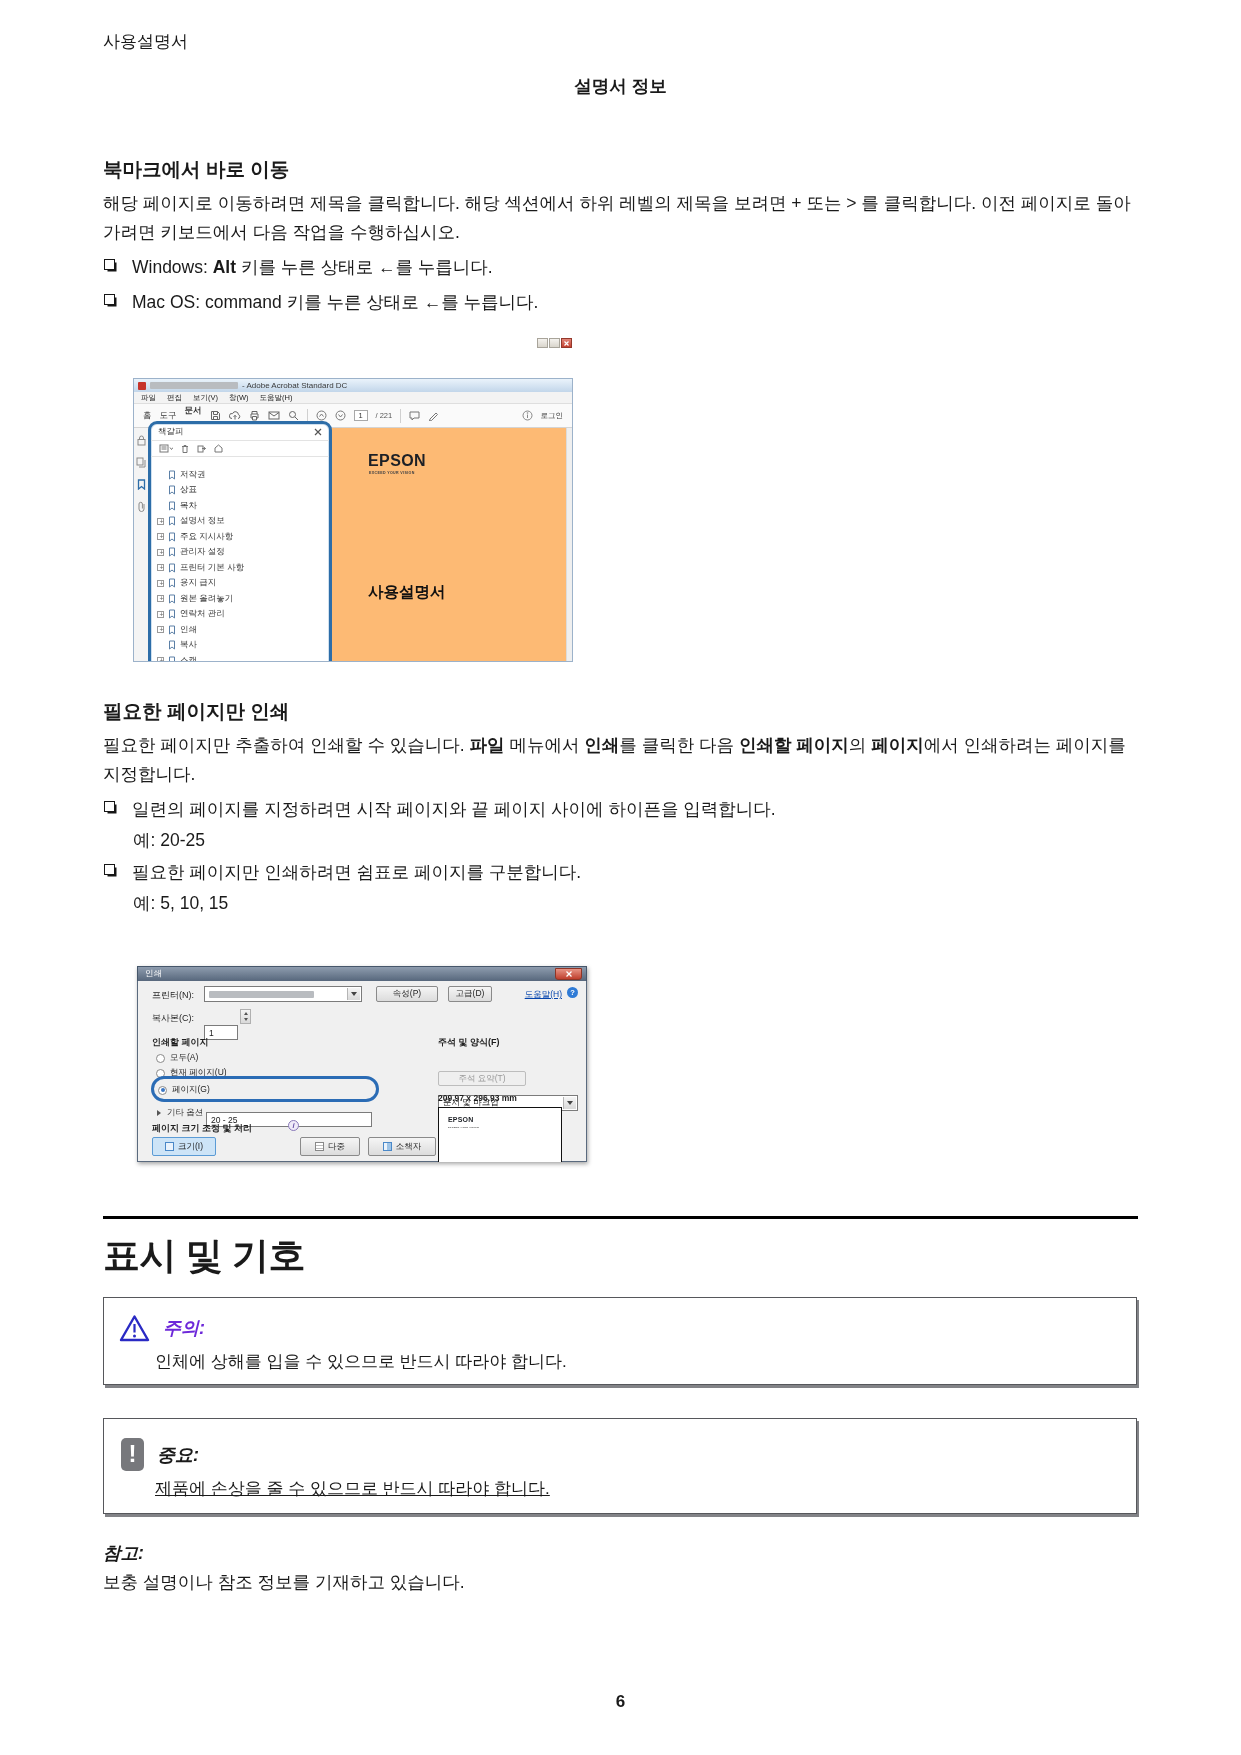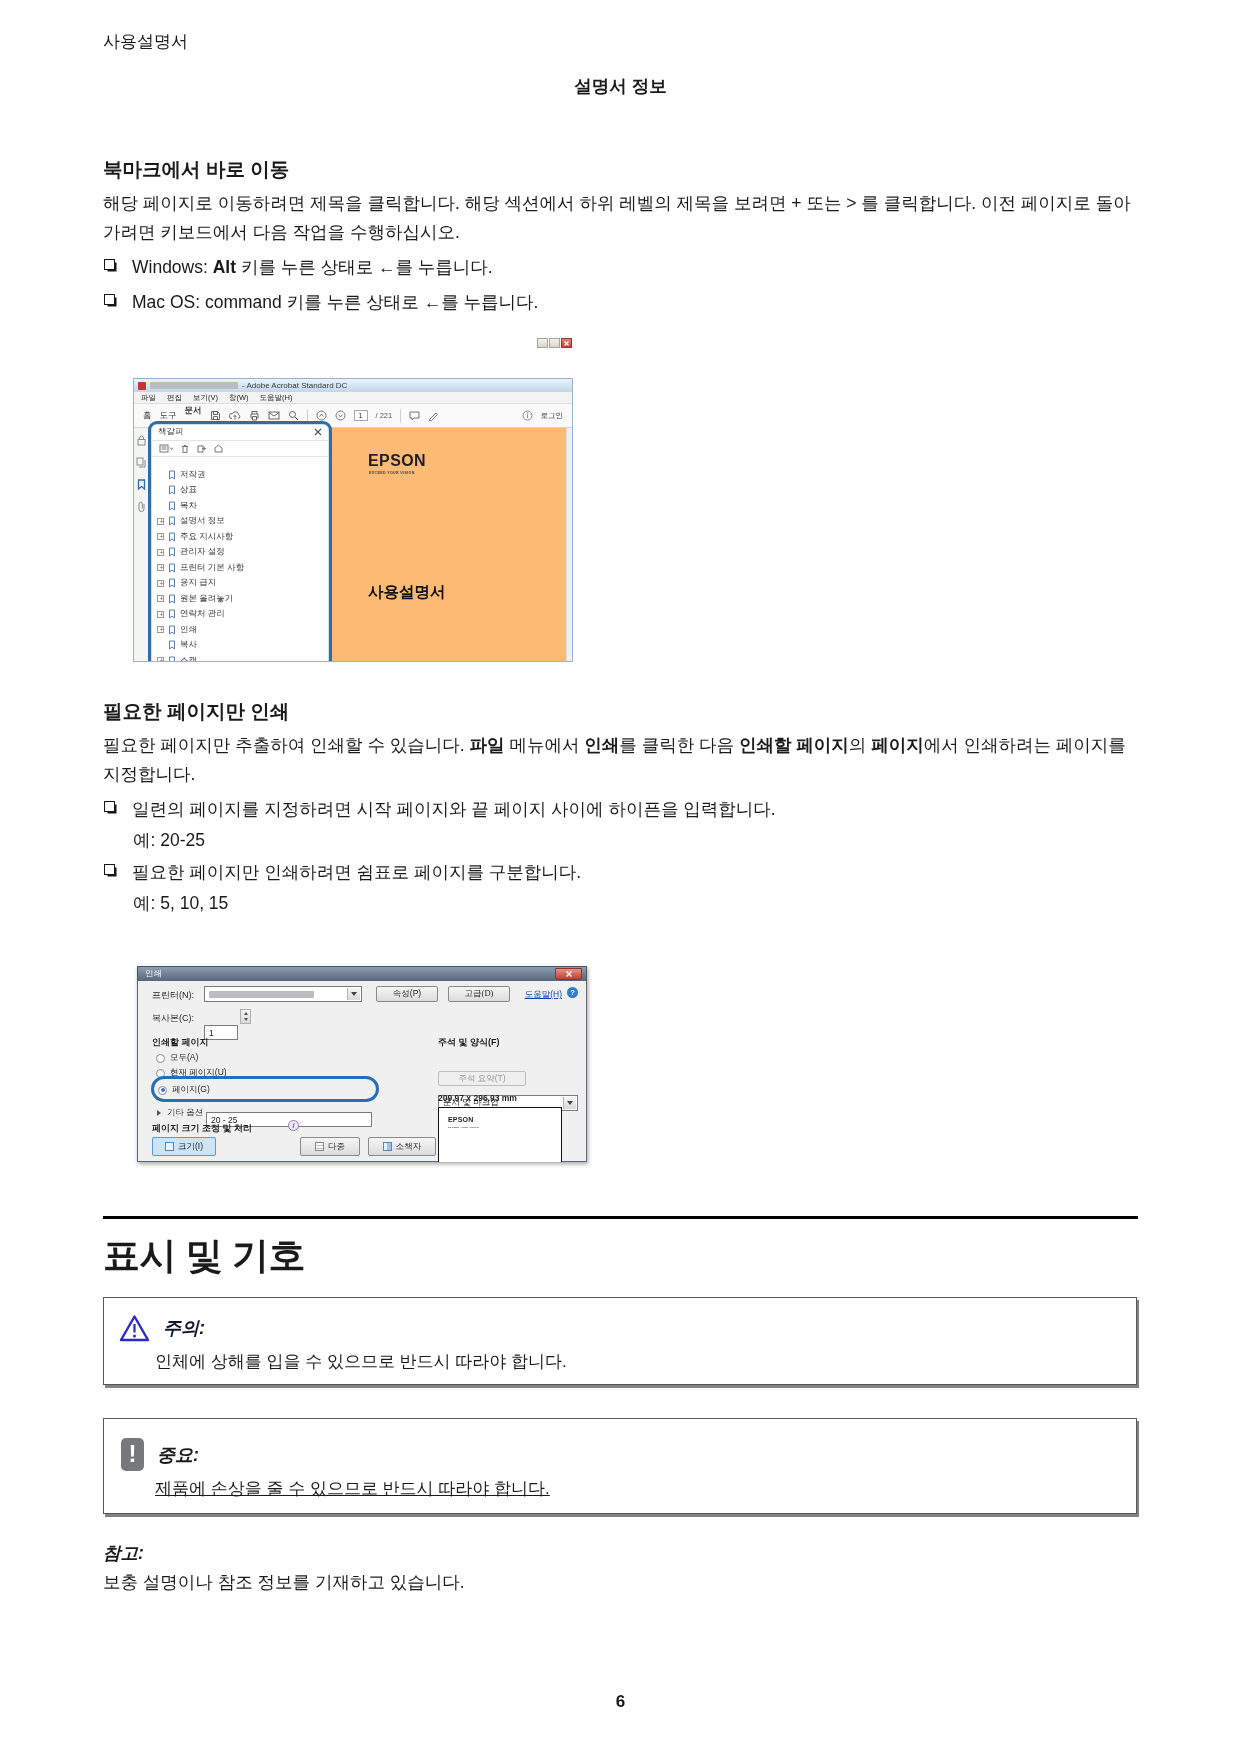--- a/index.html
+++ b/index.html
@@ -368,21 +368,21 @@
     </div>
     <div class="dlg-body">
       <span class="abs lbl" style="left:14px;top:8px;">프린터(N):</span>
       <span class="abs combo" style="left:66px;top:5px;width:158px;">
         <span class="redact" style="width:105px;"></span>
         <span class="combo-arrow">
             <span class="tri-dn"></span>
           </span>
       </span>
       <span class="abs w7btn" style="left:238px;top:5px;width:62px;height:16px;">속성(P)</span>
-      <span class="abs w7btn" style="left:310px;top:5px;width:62px;height:16px;font-family:Liberation Serif, serif;">고급(D)</span>
+      <span class="abs w7btn" style="left:310px;top:5px;width:44px;height:16px;">고급(D)</span>
       <span class="abs link" style="right:24px;top:8px;">도움말(H)</span>
       <span class="abs qmark" style="right:8px;top:6px;">?</span>
 
       <span class="abs lbl" style="left:14px;top:31px;">복사본(C):</span>
       <span class="abs combo" style="left:66px;top:28px;width:34px;height:15px;">
         <span>1</span>
       </span>
       <span class="abs" style="left:102px;top:28px;width:11px;height:15px;background:linear-gradient(#f5f5f5,#d9d9d9);border:1px solid #b0b0b0;display:flex;flex-direction:column;align-items:center;justify-content:space-evenly;">
         <span class="tri-up-s"></span>
           <span class="tri-dn-s"></span>
@@ -453,21 +453,21 @@
   <div class="abs rule"></div>
   <div class="abs h1">표시 및 기호</div>
 
   <div class="abs callout" style="top:1297px;height:88px;">
     <span class="lblrow" style="left:15px;top:16px;">
       <svg width="31" height="28">
         <path d="M15.5 2.5 L29 26 H2 Z" fill="none" stroke="#2a2ac4" stroke-width="2.4" stroke-linejoin="round"></path>
         <line x1="15.5" y1="10" x2="15.5" y2="18.5" stroke="#2a2ac4" stroke-width="2.2"></line>
         <circle cx="15.5" cy="22" r="1.5" fill="#2a2ac4"></circle>
       </svg>
-      <span class="c-label" style="color:#0f172a;">주의:</span>
+      <span class="c-label" style="color:#6d28d9;">주의:</span>
     </span>
     <span class="c-text" style="left:51px;top:52px;">인체에 상해를 입을 수 있으므로 반드시 따라야 합니다.</span>
   </div>
 
   <div class="abs callout" style="top:1418px;height:96px;">
     <span class="lblrow" style="left:17px;top:19px;">
       <span class="imp-ic">!</span>
       <span class="c-label">중요:</span>
     </span>
     <span class="c-text" style="left:51px;top:58px;text-decoration:underline;">제품에 손상을 줄 수 있으므로 반드시 따라야 합니다.</span>

